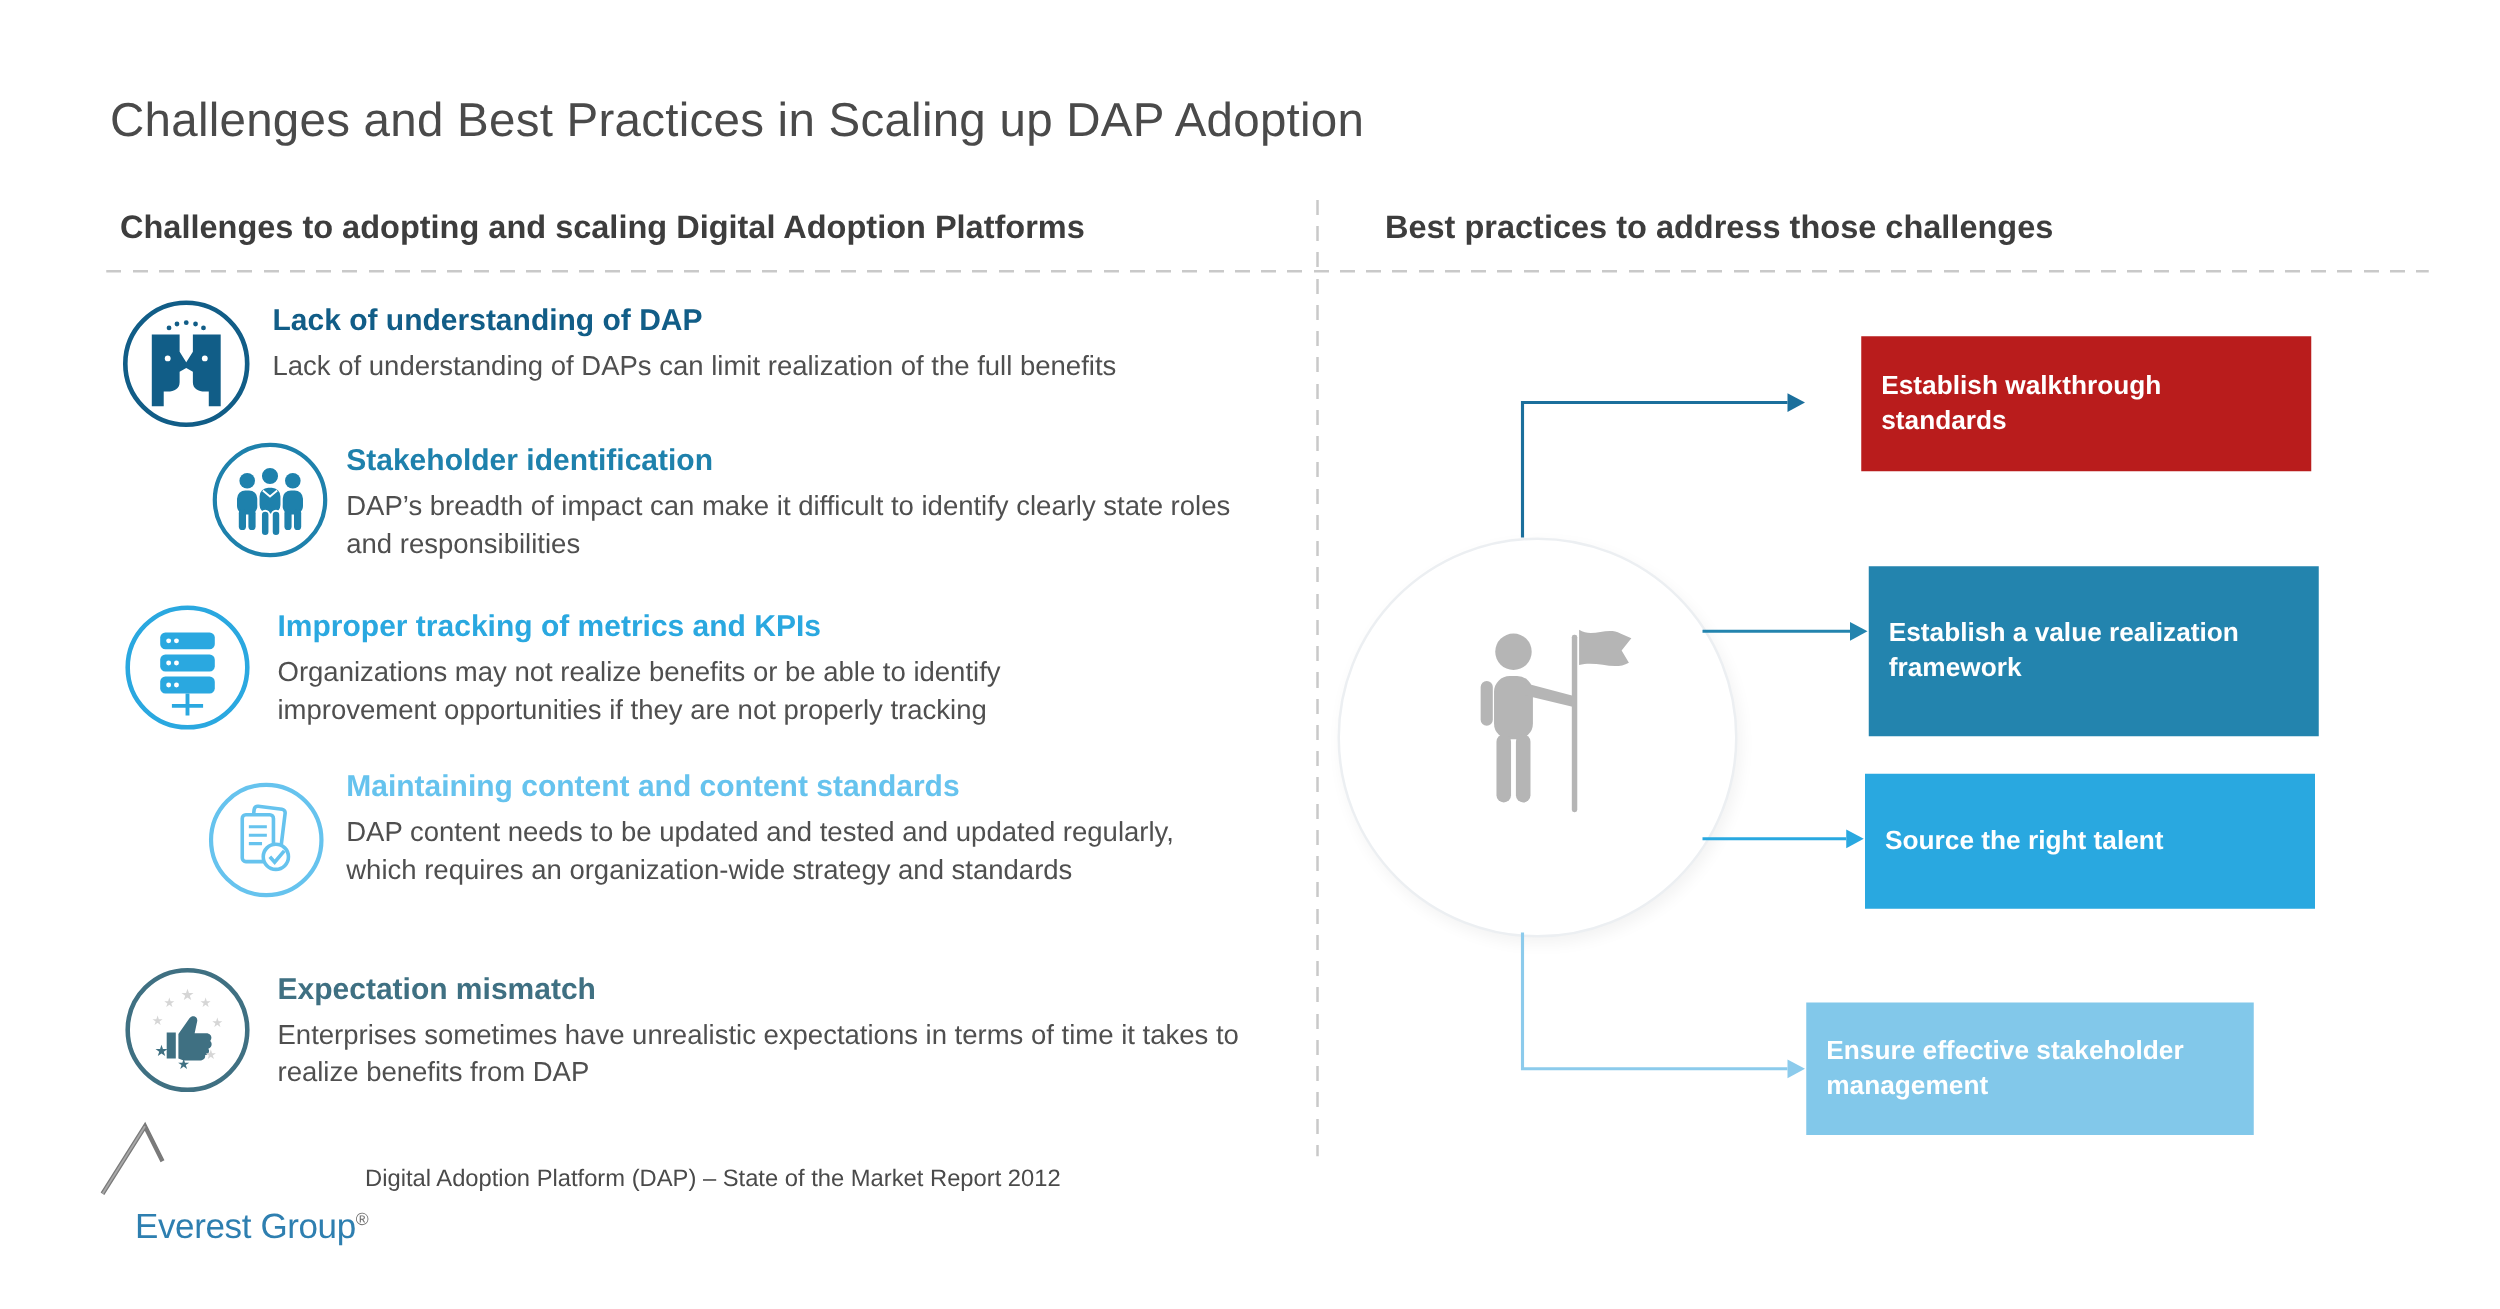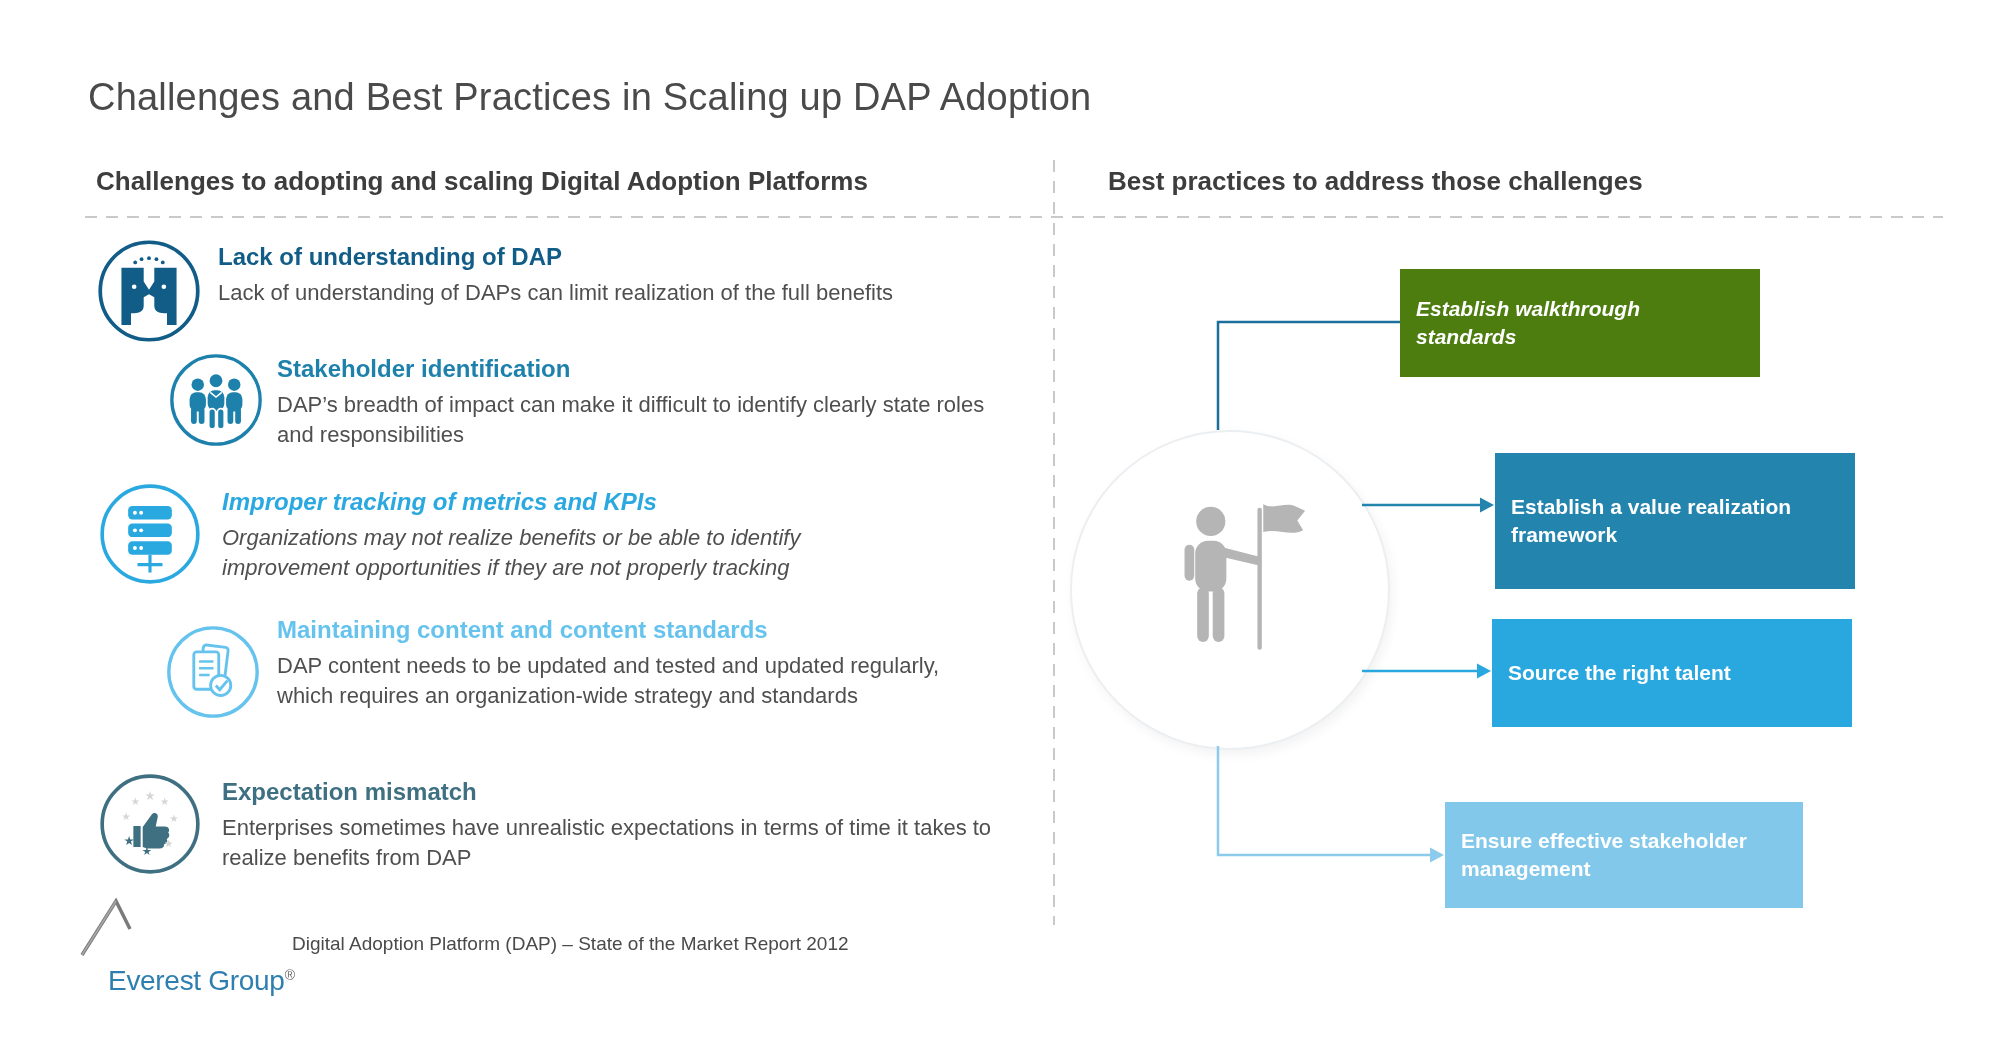--- a/index.html
+++ b/index.html
@@ -26,21 +26,21 @@
   .icon-circle{position:absolute;border-radius:50%;}
   .item-text{position:absolute;}
   .item-heading{font-size:24px;font-weight:700;margin:0 0 7px 0;}
   .item-body{font-size:22px;line-height:1.38;color:#4f4f4f;margin:0;}
   .h1c{color:#115d87;} .h2c{color:#1e81ac;} .h3c{color:#2aa8e0;} .h4c{color:#66c3ee;} .h5c{color:#3f7082;}
   
   .bp-box{
     position:absolute;color:#ffffff;font-size:21px;font-weight:700;line-height:1.32;
     display:flex;align-items:center;box-sizing:border-box;padding:10px 16px;
   }
-  .bp-1{left:1400px;top:269px;width:360px;height:108px;background:#4d7c0f;font-style:italic;}
+  .bp-1{left:1489px;top:269px;width:360px;height:108px;background:#b91c1c;}
   .bp-2{left:1495px;top:453px;width:360px;height:136px;background:#2384ae;}
   .bp-3{left:1492px;top:619px;width:360px;height:108px;background:#29a8e0;}
   .bp-4{left:1445px;top:802px;width:358px;height:106px;background:#82c8ea;justify-content:center;}
   .center-circle{
     position:absolute;left:1070px;top:430px;width:316px;height:316px;border-radius:50%;
     background:#ffffff;border:2px solid #eceff2;box-shadow:3px 5px 12px rgba(0,0,0,0.05);
   }
   .figure-svg{position:absolute;left:1158px;top:500px;}
   .arrows-svg{position:absolute;left:1050px;top:150px;}
   
@@ -119,21 +119,21 @@
       <g fill="#ffffff">
         <circle cx="35.5" cy="29.5" r="1.9"></circle>
           <circle cx="41.5" cy="29.5" r="1.9"></circle>
         <circle cx="35.5" cy="46.5" r="1.9"></circle>
           <circle cx="41.5" cy="46.5" r="1.9"></circle>
         <circle cx="35.5" cy="63.5" r="1.9"></circle>
           <circle cx="41.5" cy="63.5" r="1.9"></circle>
       </g>
       <path d="M50 70 V87 M38 79.5 H62" fill="none" stroke="#2aa8e0" stroke-width="3"></path>
     </svg>
-    <div class="item-text" style="left:222px;top:488px;width:700px;font-style:italic;">
+    <div class="item-text" style="left:222px;top:488px;width:700px;">
       <p class="item-heading h3c">Improper tracking of metrics and KPIs</p>
       <p class="item-body">Organizations may not realize benefits or be able to identify improvement opportunities if they are not properly tracking</p>
     </div>
   </div>
 
   <div class="item">
     <svg class="icon-circle" style="left:165px;top:624px;" width="96" height="96" viewBox="0 0 100 100">
       <circle cx="50" cy="50" r="46" fill="none" stroke="#66c3ee" stroke-width="3.5"></circle>
       <rect x="38" y="23" width="26" height="37" rx="3" fill="none" stroke="#66c3ee" stroke-width="3" transform="rotate(7 51 41)"></rect>
       <rect x="30" y="29" width="26" height="39" rx="3" fill="#ffffff" stroke="#66c3ee" stroke-width="3"></rect>

